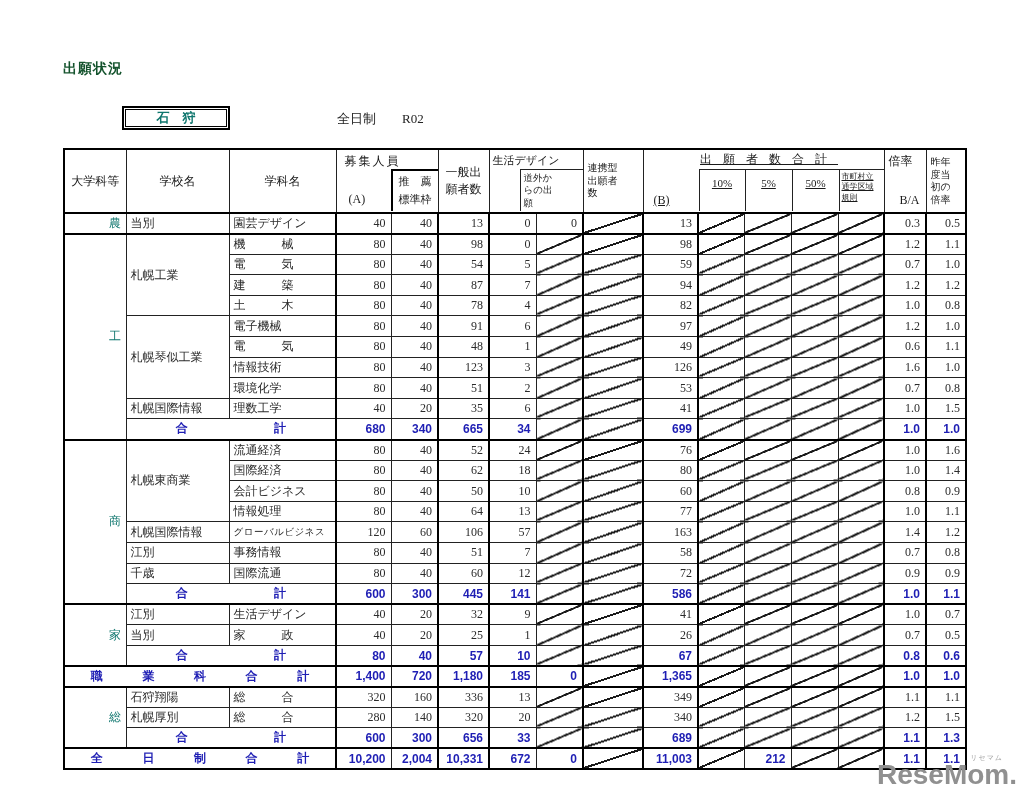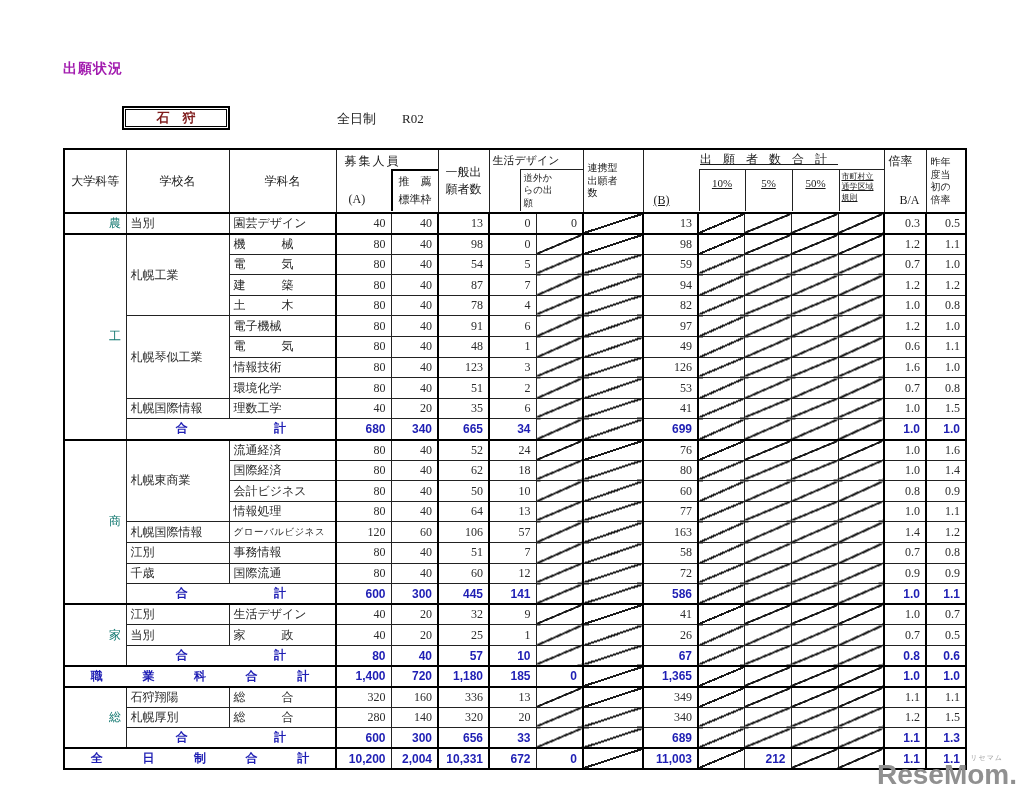--- a/index.html
+++ b/index.html
@@ -1,24 +1,24 @@
 <!DOCTYPE html>
 <html><head>
 <meta charset="utf-8">
 <style>
   * { margin:0; padding:0; box-sizing:border-box; }
   html,body { background:#e8e8e8; }
   .page {
     position:relative; width:1029px; height:793px; background:#ffffff;
     font-family:"Liberation Serif","DejaVu Serif",serif; color:#2b2b2b; overflow:hidden;
   }
-  .doc-title { position:absolute; left:63px; top:60px; font-size:14px; font-weight:bold; letter-spacing:1px; color:#a21caf; }
+  .doc-title { position:absolute; left:63px; top:60px; font-size:14px; font-weight:bold; letter-spacing:1px; color:#14532d; }
   .region-box { position:absolute; left:122px; top:106px; width:108px; height:24px; border:2px solid #000; padding:1px; }
   .region-inner { width:100%; height:100%; border:1px solid #000; display:flex; align-items:center; justify-content:center;
-                  font-size:13px; font-weight:bold; color:#7f1d1d; }
+                  font-size:13px; font-weight:bold; color:#0f766e; }
   .meta { position:absolute; left:337px; top:110px; font-size:13px; color:#222; }
 
   table.app { position:absolute; left:63px; top:148px; border-collapse:collapse; table-layout:fixed; width:902px;
               border:2px solid #000; }
   col.c-cat{width:62px} col.c-school{width:103px} col.c-dept{width:107px}
   col.c-a{width:55px} col.c-waku{width:47px} col.c-ippan{width:51px}
   col.c-suisen{width:47px} col.c-dogai{width:47px} col.c-renkei{width:60px}
   col.c-b{width:55px} col.c-p10{width:46px} col.c-p5{width:47px} col.c-p50{width:47px}
   col.c-rule{width:46px} col.c-ratio{width:42px} col.c-prev{width:40px}
 

